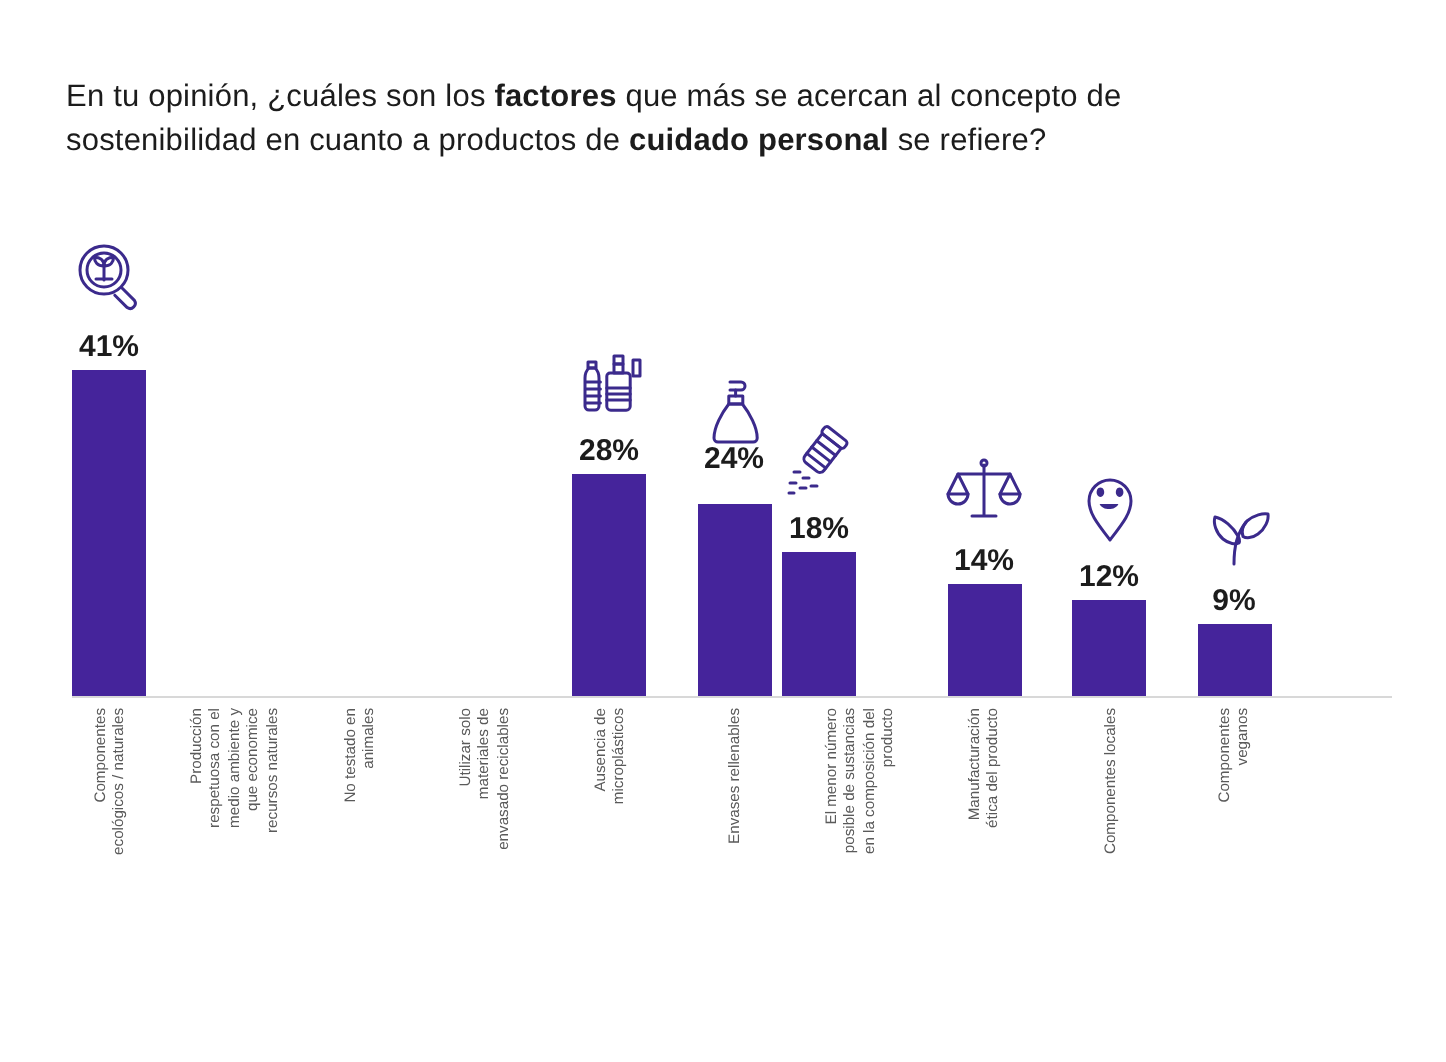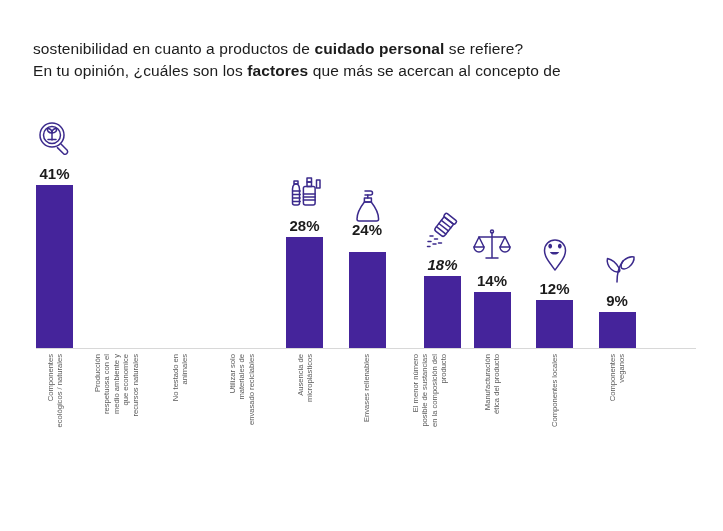--- a/index.html
+++ b/index.html
@@ -103,22 +103,22 @@
     width:723px;height:63px;
     background:#ffffff;
   }
 </style>
 </head>
 <body>
 
 <div id="root">
 
   <div class="title-block">
+    <div class="title-line"><span>En tu opinión, ¿cuáles son los </span><b>factores</b><span> que más se acercan al concepto de</span></div>
     <div class="title-line"><span>sostenibilidad en cuanto a productos de </span><b>cuidado personal</b><span> se refiere?</span></div>
-    <div class="title-line"><span>En tu opinión, ¿cuáles son los </span><b>factores</b><span> que más se acercan al concepto de</span></div>
   </div>
 
   <div class="chart">
     <div class="plot" id="plot">
         <div class="bar-col" style="left: 0px; height: 248px;">
           <div class="bar" style="height: 163.18px; background: rgb(69, 36, 155);"></div>
           <div class="bar-value" style="bottom: 166.18px;">41%</div>
           <div class="bar-icon" style="bottom: 187.18px;">
             <svg viewBox="0 0 44 44" fill="none" stroke="#3b2a8c" stroke-width="1.5" stroke-linecap="round" stroke-linejoin="round">
               <circle cx="19" cy="18" r="12"></circle>
@@ -152,21 +152,21 @@
           <div class="bar-value" style="bottom: 110px;">24%</div>
           <div class="bar-icon" style="bottom: 119.52px;">
             <svg viewBox="0 0 44 44" fill="none" stroke="#3b2a8c" stroke-width="1.5" stroke-linecap="round" stroke-linejoin="round">
               <path d="M20 7 h5.5 a2 2 0 0 1 0 4 H20"></path>
               <path d="M22.8 11 v3"></path>
               <path d="M19.4 14 h7 v4 h-7z"></path>
               <path d="M19.4 18 c-3.6 4.6 -7.4 11.6 -7.4 17 a2 2 0 0 0 2 2 h17.6 a2 2 0 0 0 2 -2 c0 -5.4 -3.8 -12.4 -7.4 -17z"></path>
             </svg>
           </div>
         </div>
-        <div class="bar-col" style="left: 388px; height: 248px; font-style: italic;">
+        <div class="bar-col" style="left: 355px; height: 248px;">
           <div class="bar" style="height: 71.64px; background: rgb(69, 36, 155);"></div>
           <div class="bar-value" style="bottom: 74.64px;">18%</div>
           <div class="bar-icon" style="bottom: 95.64px;">
             <svg viewBox="0 0 44 44" fill="none" stroke="#3b2a8c" stroke-width="1.5" stroke-linecap="round" stroke-linejoin="round">
               <g transform="rotate(38 22 20)">
                 <rect x="15" y="6" width="14" height="4.5" rx="1.6"></rect>
                 <path d="M16 10.5 h12 v14 a2.5 2.5 0 0 1 -2.5 2.5 h-7 a2.5 2.5 0 0 1 -2.5 -2.5z"></path>
                 <path d="M16 15 h12 M16 19 h12 M16 23 h12"></path>
               </g>
               <path d="M9 28 h3 M13.5 31 h3 M7 33.5 h3 M12 36 h3 M17.5 35 h3 M6.5 38.5 h2.5"></path>

